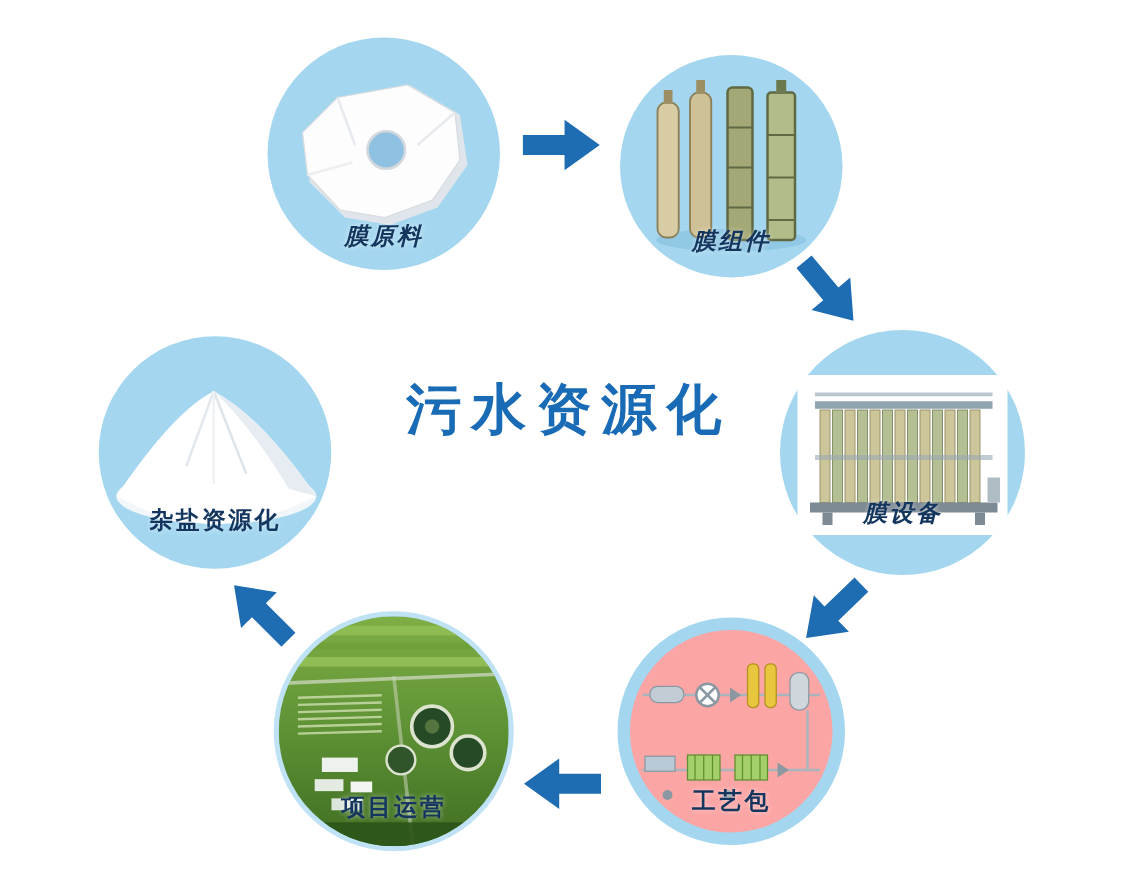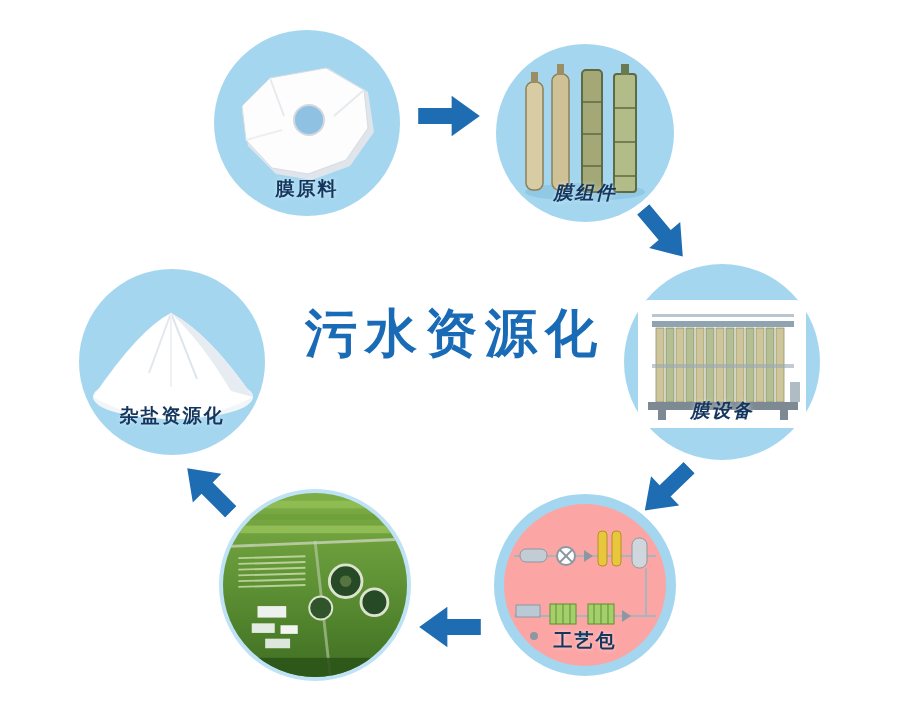--- a/index.html
+++ b/index.html
@@ -13,40 +13,40 @@
     font-size:19px;font-weight:700;color:#14365e;letter-spacing:2px;
     text-shadow:0 0 4px rgba(255,255,255,.55);z-index:3;}
 
   #node-raw        {left:214px;top:30px; width:186px;height:186px;}
   #node-module     {left:496px;top:44px; width:178px;height:178px;font-style:italic;}
   #node-equipment  {left:624px;top:264px;width:196px;height:196px;}
   #node-process    {left:494px;top:494px;width:182px;height:182px;background:#fca5a5;border:10px solid #a4d7ef;}
   #node-operation  {left:219px;top:489px;width:192px;height:192px;overflow:hidden;border:4px solid #bfe2f4;}
   #node-salt       {left:79px; top:269px;width:186px;height:186px;}
 
-  #node-raw        .node-label{bottom:14px;}
+  #node-raw        .node-label{bottom:14px;font-style:italic;}
   #node-module     .node-label{bottom:16px;}
   #node-equipment  .node-label{bottom:36px;font-style:italic;}
   #node-process    .node-label{bottom:12px;}
   #node-operation  .node-label{bottom:18px;}
   #node-salt       .node-label{bottom:26px;margin-top:48px;}
 
   
   .arrow{position:absolute;width:62px;height:44px;}
   .arrow svg{width:100%;height:100%;display:block;}
   #arrow-1{left:418px;top:94px;}
   #arrow-2{left:632px;top:211px;transform:rotate(50deg);}
   #arrow-3{left:636px;top:467px;transform:rotate(136deg);}
   #arrow-4{left:419px;top:605px;transform:rotate(180deg);}
   #arrow-5{left:178px;top:468px;transform:rotate(-135deg);}
 
   
   .center-title{position:absolute;left:305px;top:298px;width:300px;text-align:center;
     color:#1a6bb5;font-weight:800;z-index:2;}
-  .title-line{font-size:52px;line-height:1.35;letter-spacing:8px;white-space:nowrap;text-align:right;}
+  .title-line{font-size:44px;line-height:1.35;letter-spacing:8px;white-space:nowrap;}
   .title-line.spaced{letter-spacing:10px;}
 </style>
 </head>
 <body>
 
 <div class="canvas">
 
   <div class="center-title">
     <div class="title-line">污水资源化</div>
   </div>
@@ -190,20 +190,21 @@
       <circle cx="128" cy="92" r="17" fill="#274a26" stroke="#dce4cf" stroke-width="3"></circle>
       <circle cx="128" cy="92" r="6" fill="#56743f"></circle>
       <circle cx="158" cy="114" r="14" fill="#274a26" stroke="#dce4cf" stroke-width="3"></circle>
       <circle cx="102" cy="120" r="12" fill="#30552a" stroke="#dce4cf" stroke-width="2"></circle>
       <rect x="36" y="118" width="30" height="12" fill="#eef2ee"></rect>
       <rect x="30" y="136" width="24" height="10" fill="#e4ebe2"></rect>
       <rect x="60" y="138" width="18" height="9" fill="#f2f5f0"></rect>
       <rect x="44" y="152" width="26" height="10" fill="#dde6da"></rect>
       <rect x="0" y="172" width="192" height="20" fill="#2c5419" opacity="0.9"></rect>
     </svg>
+    <div class="node-label">项目运营</div>
   </div>
 
   <div class="arrow" id="arrow-5">
     <svg viewBox="0 0 70 50">
         <polygon points="0,16 38,16 38,2 70,25 38,48 38,34 0,34" fill="#1e6cb2"></polygon>
       </svg>
   </div>
 
   <div class="node" id="node-salt">
     <svg viewBox="0 0 186 186">

